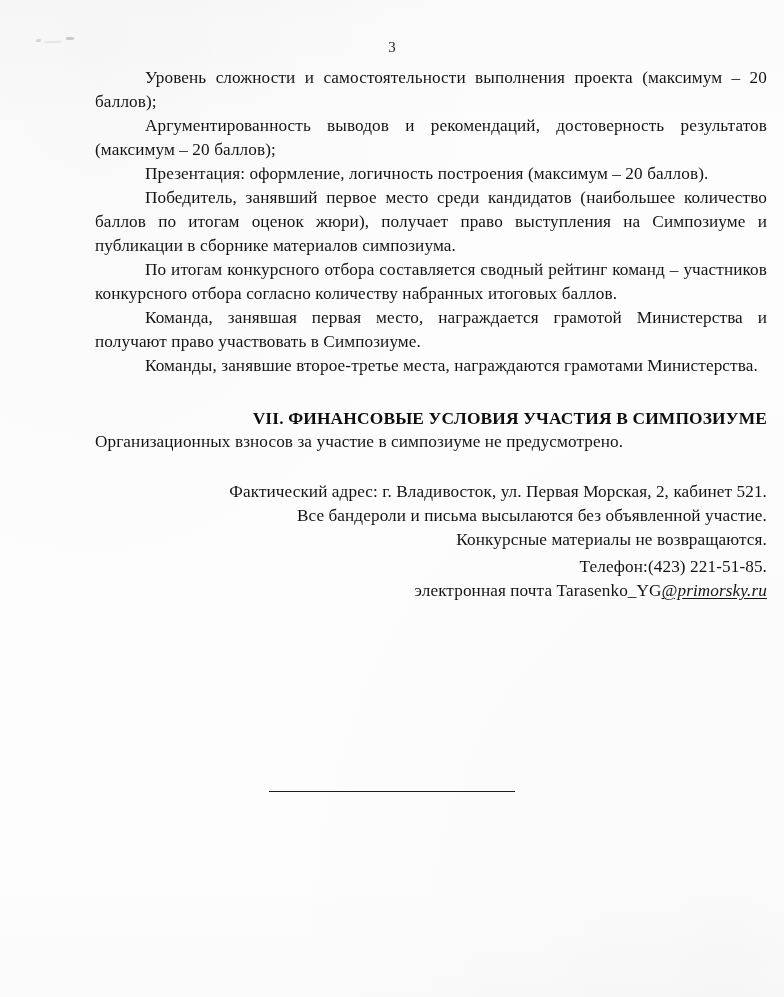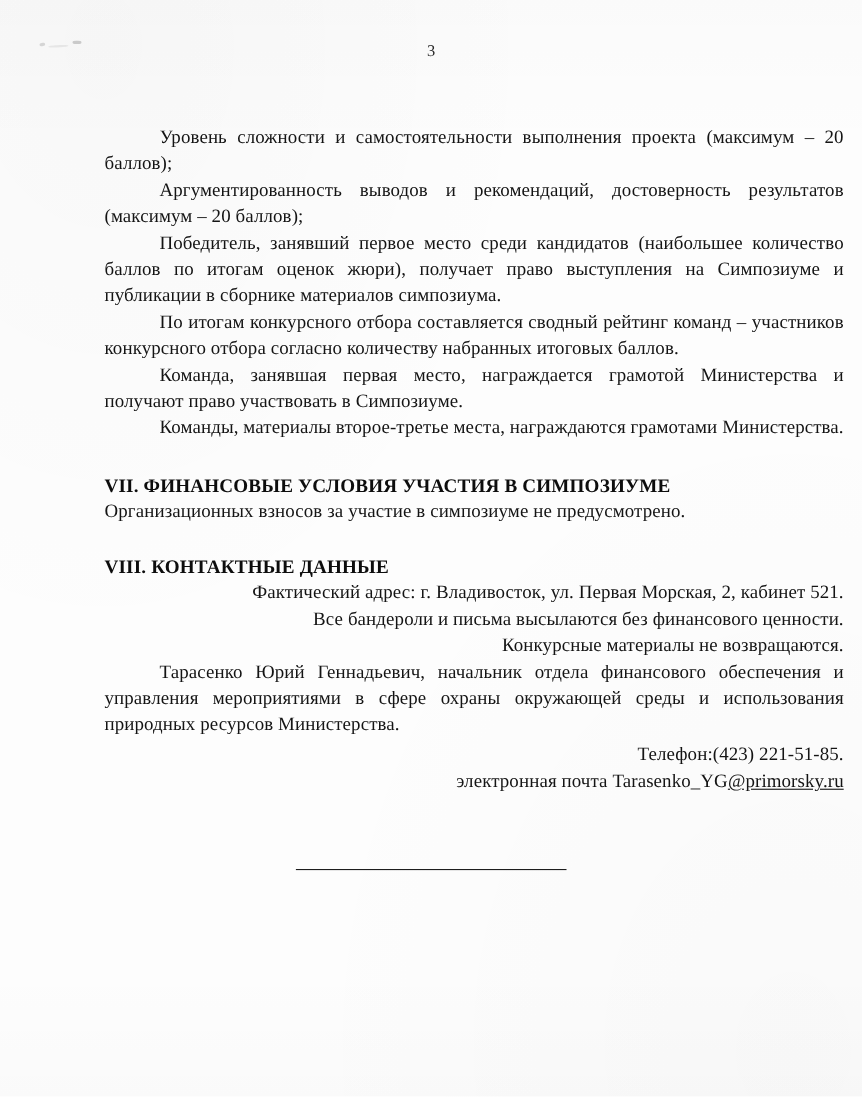--- a/index.html
+++ b/index.html
@@ -56,21 +56,20 @@
     font-size: 15px;
     line-height: 18px;
     color: #2a2a2a;
   }
 
   .content {
     position: absolute;
     left: 95px;
     top: 66px;
     width: 672px;
-    margin-top: 47px;
   }
 
   p.para {
     margin: 0;
     font-size: 17.2px;
     line-height: 24px;
     text-align: justify;
     text-indent: 50px;
     color: #141414;
     letter-spacing: 0.1px;
@@ -80,33 +79,34 @@
   }
   p.para.last-left {
     text-align: right;
   }
 
   h2.section-heading {
     margin: 0;
     font-size: 17.4px;
     line-height: 24px;
     font-weight: bold;
-    text-align: left;
+    text-align: right;
     letter-spacing: 0.15px;
     color: #0d0d0d;
   }
 
   .gap-before-heading { height: 28px; }
   .gap-before-heading-2 { height: 26px; }
 
   .spacer-sm { height: 3px; }
 
   .email-underline {
     text-decoration: underline;
     text-underline-offset: 2px;
+    font-style: italic;
   }
 
   .rule-wrap {
     position: absolute;
     left: 0;
     top: 781px;
     width: 784px;
     text-align: center;
   }
   .rule {
@@ -128,48 +128,47 @@
   <div class="speck s3"></div>
 
   <div class="page-number">3</div>
 
   <div class="content">
 
     <p class="para">Уровень сложности и самостоятельности выполнения проекта (максимум – 20 баллов);</p>
 
     <p class="para">Аргументированность выводов и рекомендаций, достоверность результатов (максимум – 20 баллов);</p>
 
+    <p class="para">Презентация: оформление, логичность построения (максимум – 20 баллов).</p>
 
     <p class="para">Победитель, занявший первое место среди кандидатов (наибольшее количество баллов по итогам оценок жюри), получает право выступления на Симпозиуме и публикации в сборнике материалов симпозиума.</p>
 
     <p class="para">По итогам конкурсного отбора составляется сводный рейтинг команд – участников конкурсного отбора согласно количеству набранных итоговых баллов.</p>
 
     <p class="para">Команда, занявшая первая место, награждается грамотой Министерства и получают право участвовать в Симпозиуме.</p>
 
-    <p class="para">Команды, материалы второе-третье места, награждаются грамотами Министерства.</p>
+    <p class="para">Команды, занявшие второе-третье места, награждаются грамотами Министерства.</p>
 
     <div class="gap-before-heading"></div>
 
     <h2 class="section-heading">VII. ФИНАНСОВЫЕ УСЛОВИЯ УЧАСТИЯ В СИМПОЗИУМЕ</h2>
 
     <p class="para noindent">Организационных взносов за участие в симпозиуме не предусмотрено.</p>
 
     <div class="gap-before-heading-2"></div>
 
-    <h2 class="section-heading">VIII. КОНТАКТНЫЕ ДАННЫЕ</h2>
 
 
     <p class="para last-left">Фактический адрес: г. Владивосток, ул. Первая Морская, 2, кабинет 521.</p>
 
-    <p class="para last-left">Все бандероли и письма высылаются без финансового ценности.</p>
+    <p class="para last-left">Все бандероли и письма высылаются без объявленной участие.</p>
 
     <p class="para last-left">Конкурсные материалы не возвращаются.</p>
 
 
-    <p class="para">Тарасенко Юрий Геннадьевич, начальник отдела финансового обеспечения и управления мероприятиями в сфере охраны окружающей среды и использования природных ресурсов Министерства.</p>
 
     <div class="spacer-sm"></div>
 
     <p class="para last-left">Телефон:(423) 221-51-85.</p>
 
     <p class="para last-left"><span>электронная почта </span><span>Tarasenko_YG</span><span class="email-underline">@primorsky.ru</span></p>
 
   </div>
 
   <div class="rule-wrap">

